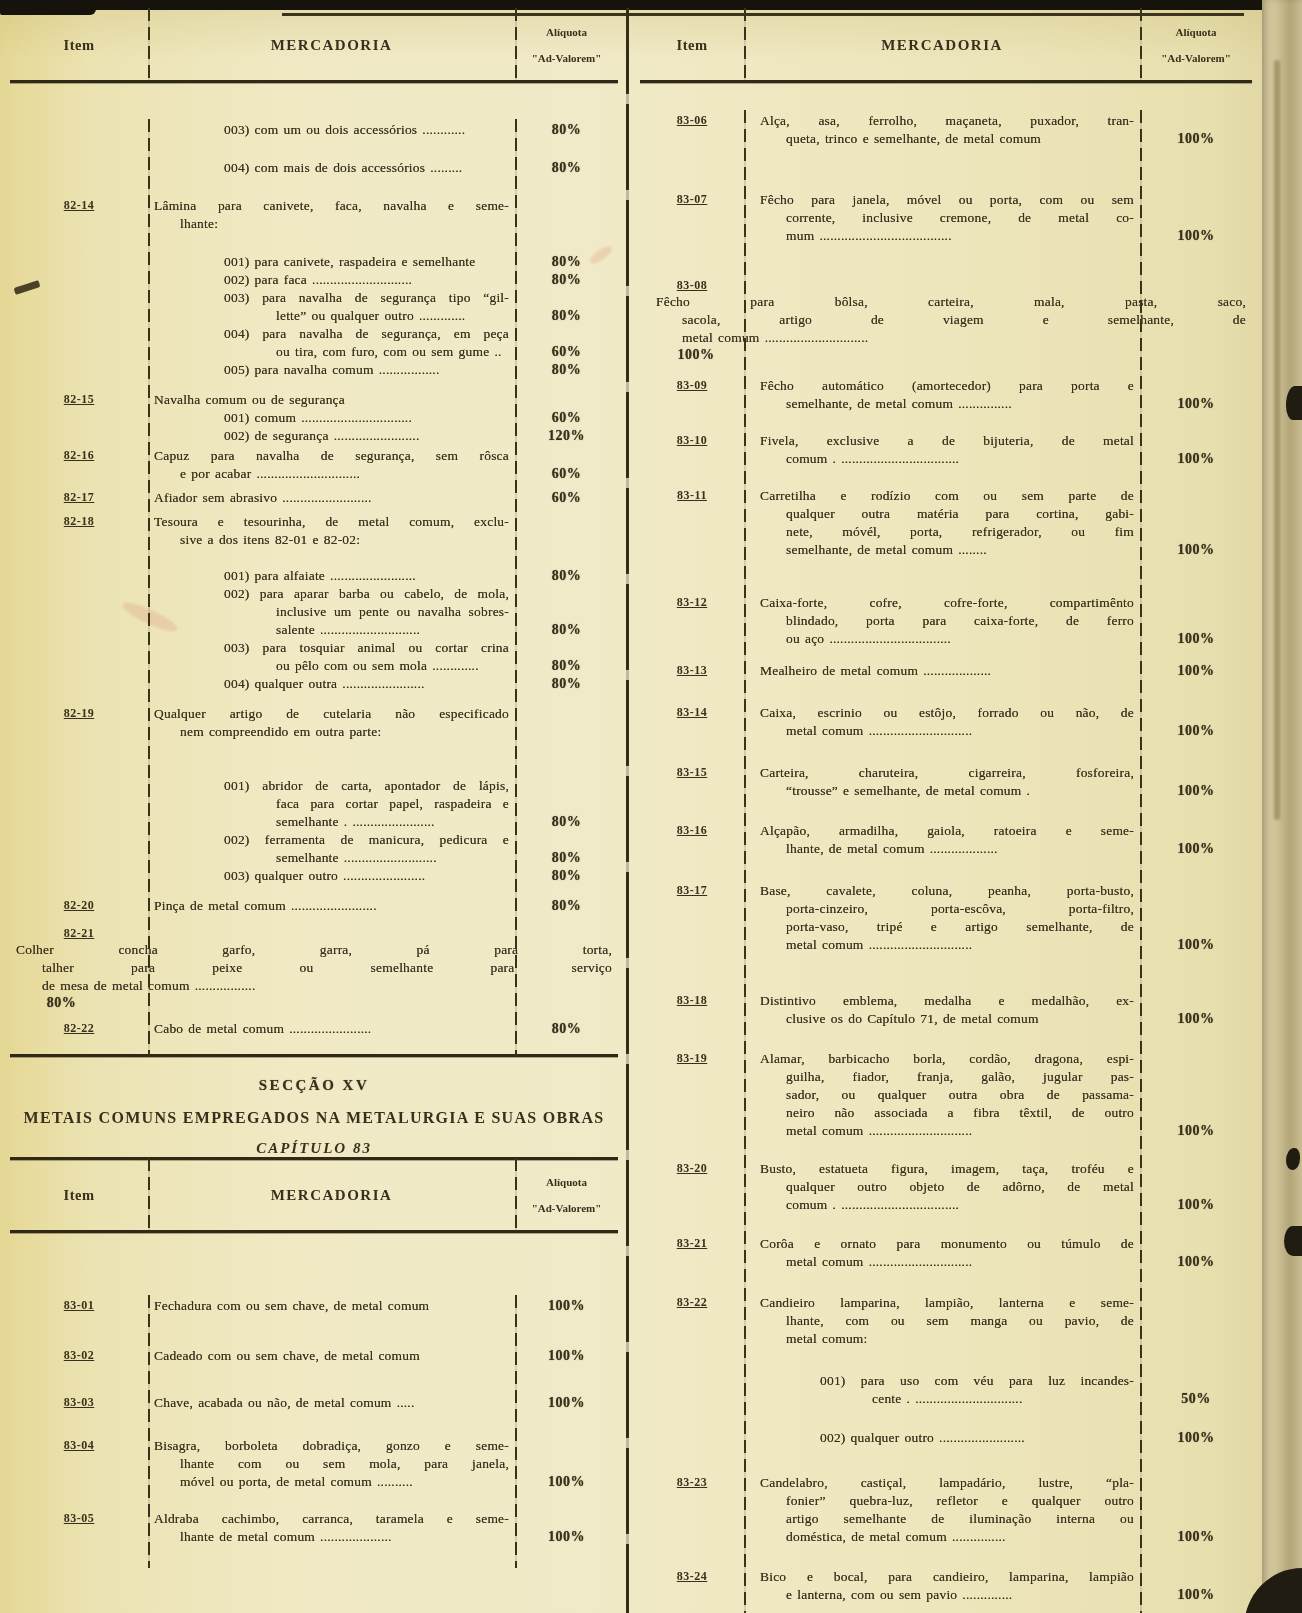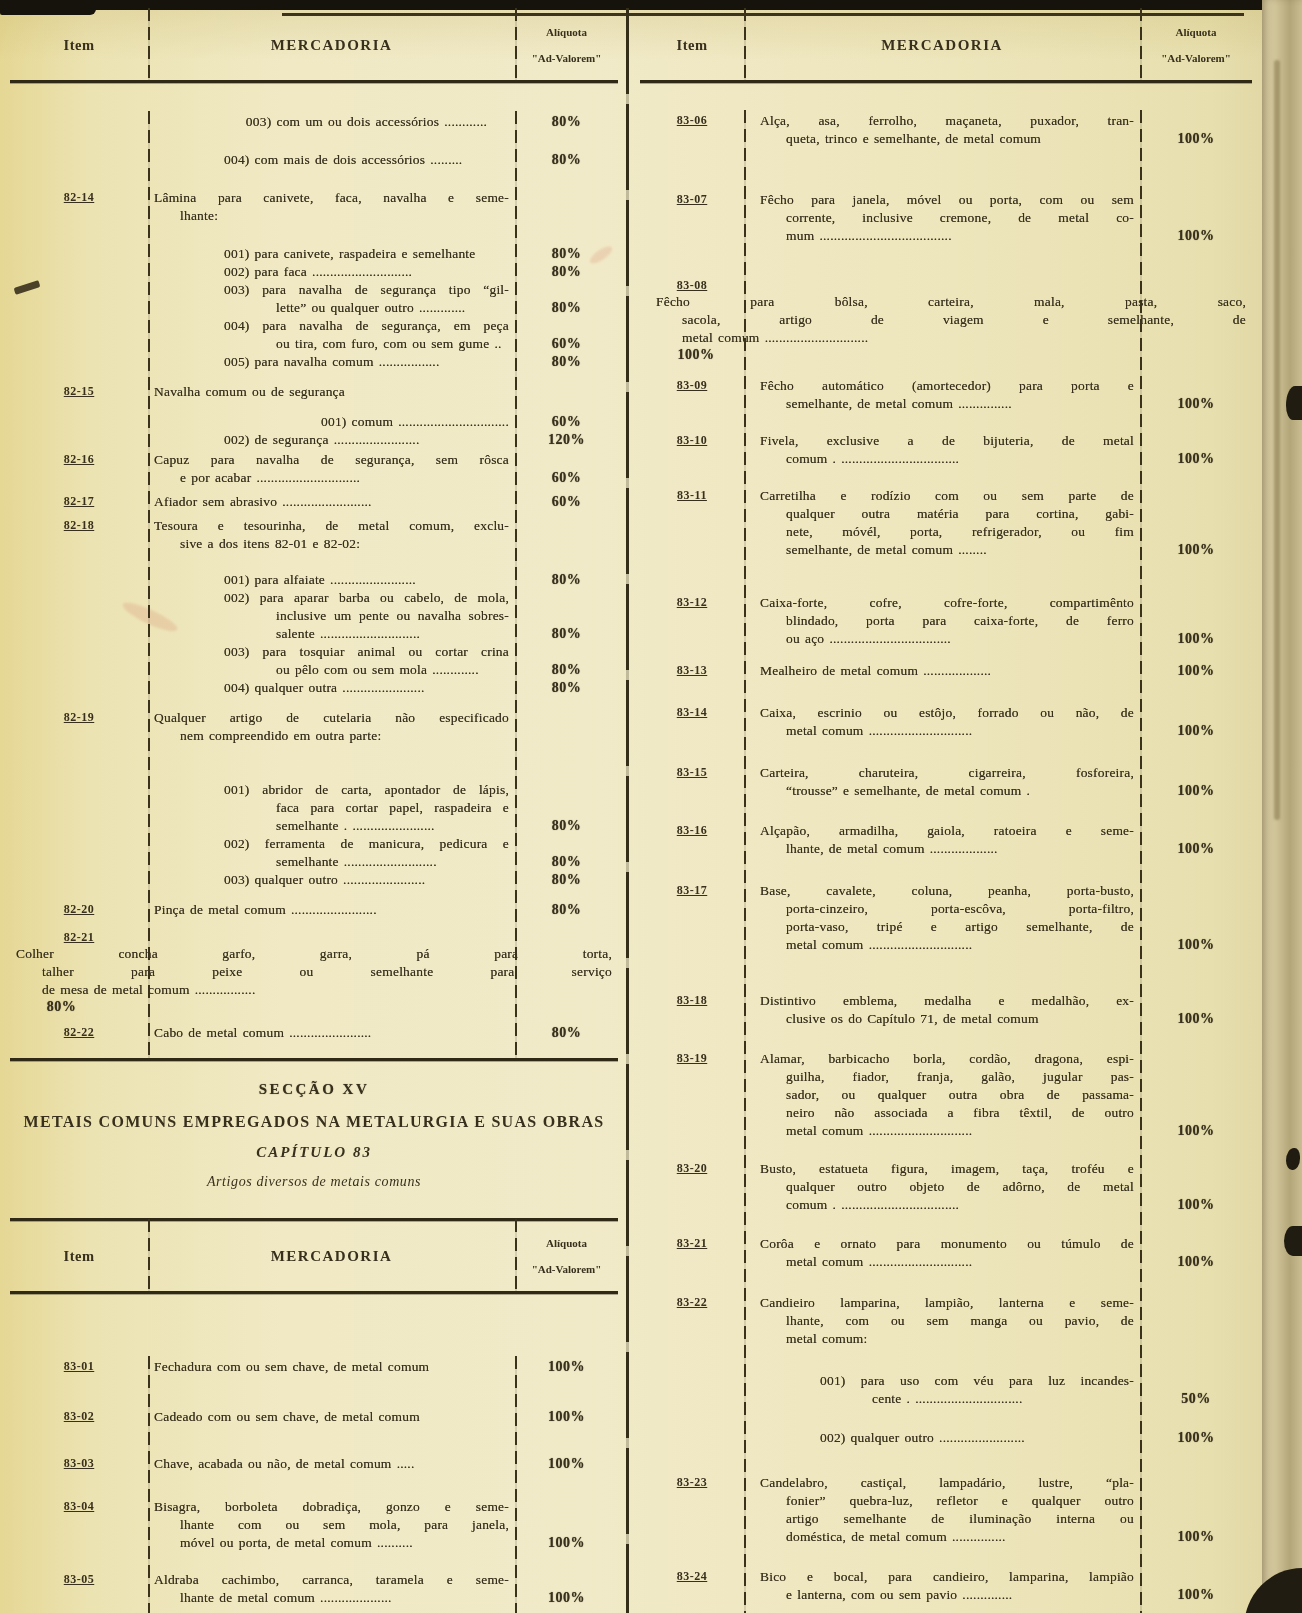--- a/index.html
+++ b/index.html
@@ -99,21 +99,21 @@
       <span>"Ad-Valorem"</span>
     </div>
     <div class="vline v1"></div>
     <div class="vline v2"></div>
   </div>
   <div class="rule"></div>
 
   <div class="tbody" style="padding-bottom:16px;">
     <div class="vline v1"></div>
     <div class="vline v2"></div>
-  <div class="trow" style="margin-top: 30px; text-align: center;">
+  <div class="trow" style="margin-top: 38px;">
         <div class="c-item"></div>
         <div class="c-merc sub">
           <div class="merc-line">003) com um ou dois accessórios ............</div>
         </div>
         <div class="c-rate">
           <span>80%</span>
         </div>
       </div>
       <div class="trow" style="margin-top: 20px;">
         <div class="c-item"></div>
@@ -183,21 +183,21 @@
       </div>
       <div class="trow" style="margin-top: 12px;">
         <div class="c-item">82-15</div>
         <div class="c-merc">
           <div class="merc-line">Navalha comum ou de segurança</div>
         </div>
         <div class="c-rate">
           <span></span>
         </div>
       </div>
-      <div class="trow" style="margin-top: 12px; text-align: right;">
+      <div class="trow" style="margin-top: 0;">
         <div class="c-item"></div>
         <div class="c-merc sub">
           <div class="merc-line">001) comum ...............................</div>
         </div>
         <div class="c-rate">
           <span>60%</span>
         </div>
       </div>
       <div class="trow">
         <div class="c-item"></div>
@@ -345,21 +345,20 @@
           <span>80%</span>
         </div>
       </div>
     </div>
   <div class="rule"></div>
 
   <div class="sectionhead">
     <div class="sec-title">SECÇÃO XV</div>
     <div class="sec-sub">METAIS COMUNS EMPREGADOS NA METALURGIA E SUAS OBRAS</div>
     <div class="sec-cap">CAPÍTULO 83</div>
-    <div class="sec-desc">Artigos diversos de metais comuns</div>
   </div>
 
   <div class="rule"></div>
   <div class="thead">
     <div class="h-item">Item</div>
     <div class="h-merc">MERCADORIA</div>
     <div class="h-aliq">
       <span>Alíquota</span>
       <span>"Ad-Valorem"</span>
     </div>

